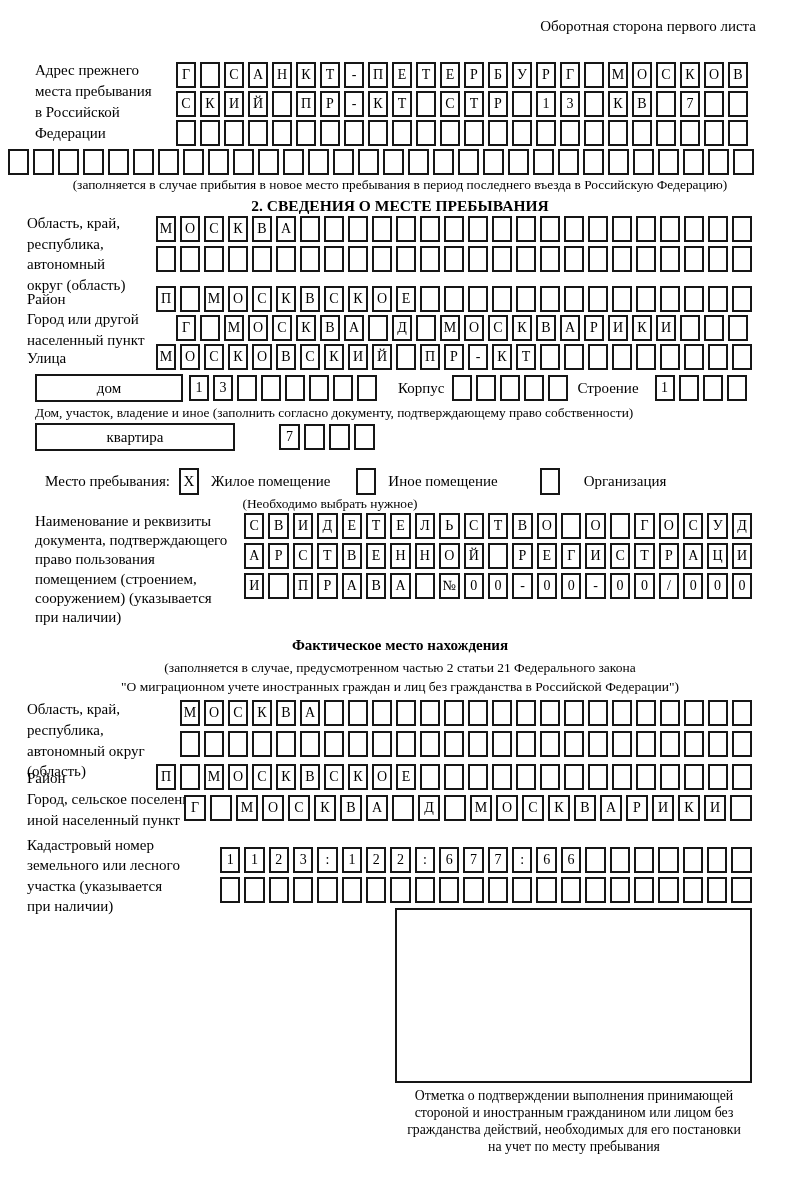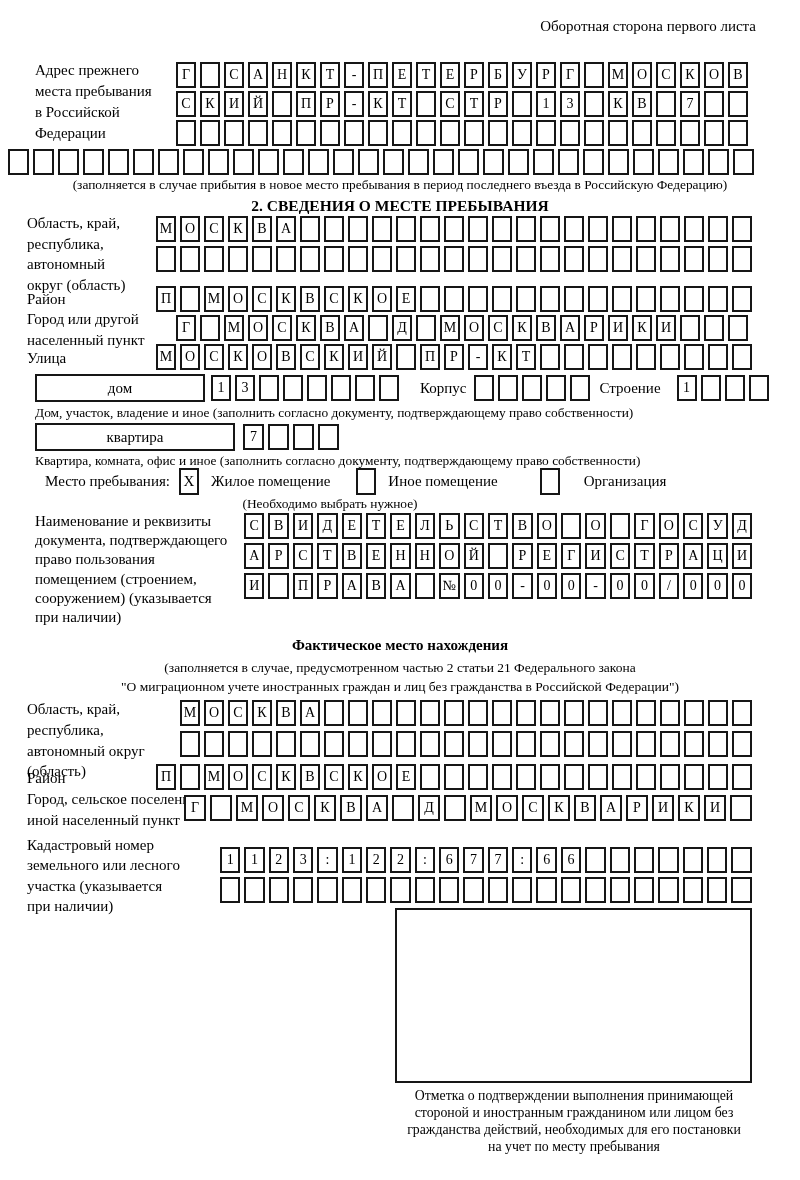--- a/index.html
+++ b/index.html
@@ -292,21 +292,21 @@
       <span class="cell"></span>
       <span class="cell"></span>
       <span class="cell"></span>
       <span class="cell"></span>
       <span class="cell"></span>
       <span class="cell"></span>
       <span class="cell"></span>
     </div>
 
   <div class="inlinerow" style="left:35px;top:374px;">
-    <div class="bigbox" style="width:170px;">дом</div>
+    <div class="bigbox" style="width:148px;">дом</div>
     <div style="display:flex;margin-left:6px;">
         <span class="cell">1</span>
         <span class="cell">3</span>
         <span class="cell"></span>
         <span class="cell"></span>
         <span class="cell"></span>
         <span class="cell"></span>
         <span class="cell"></span>
         <span class="cell"></span>
       </div>
@@ -321,30 +321,29 @@
     <span class="lbl" style="margin:0 16px 0 5px;">Строение</span>
     <div style="display:flex;">
         <span class="cell">1</span>
         <span class="cell"></span>
         <span class="cell"></span>
         <span class="cell"></span>
       </div>
   </div>
   <div class="abs cap" style="left:35px;top:405px;">Дом, участок, владение и иное (заполнить согласно документу, подтверждающему право собственности)</div>
 
-  <div class="inlinerow" style="left:35px;top:423px;">
+  <div class="inlinerow" style="left:35px;top:423px;gap:36px;">
     <div class="bigbox" style="width:200px;">квартира</div>
     <div class="p25" style="display:flex;margin-left:8px;">
         <span class="cell">7</span>
         <span class="cell"></span>
         <span class="cell"></span>
         <span class="cell"></span>
       </div>
   </div>
-  <div class="abs cap" style="left:35px;top:453px;">Квартира, комната, офис и иное (заполнить согласно документу, подтверждающему право собственности)</div>
 
   <div class="inlinerow" style="left:45px;top:468px;">
     <span class="lbl">Место пребывания:</span>
     <span class="cb" style="margin-left:9px;">X</span>
     <span class="lbl" style="margin-left:12px;">Жилое помещение</span>
     <span class="cb" style="margin-left:26px;"></span>
     <span class="lbl" style="margin-left:12px;">Иное помещение</span>
     <span class="cb" style="margin-left:42px;"></span>
     <span class="lbl" style="margin-left:24px;">Организация</span>
   </div>

